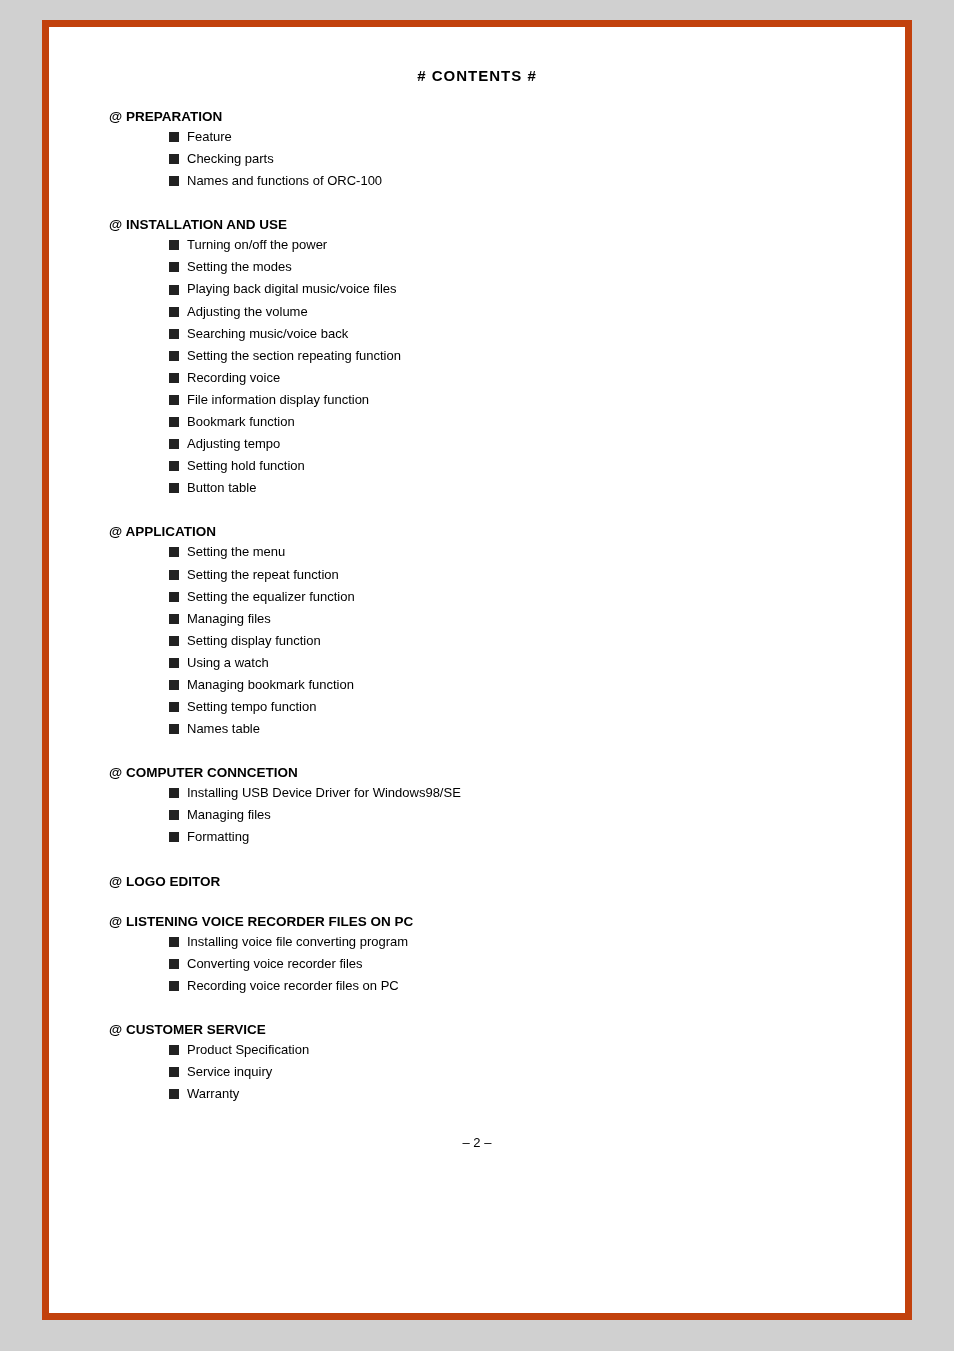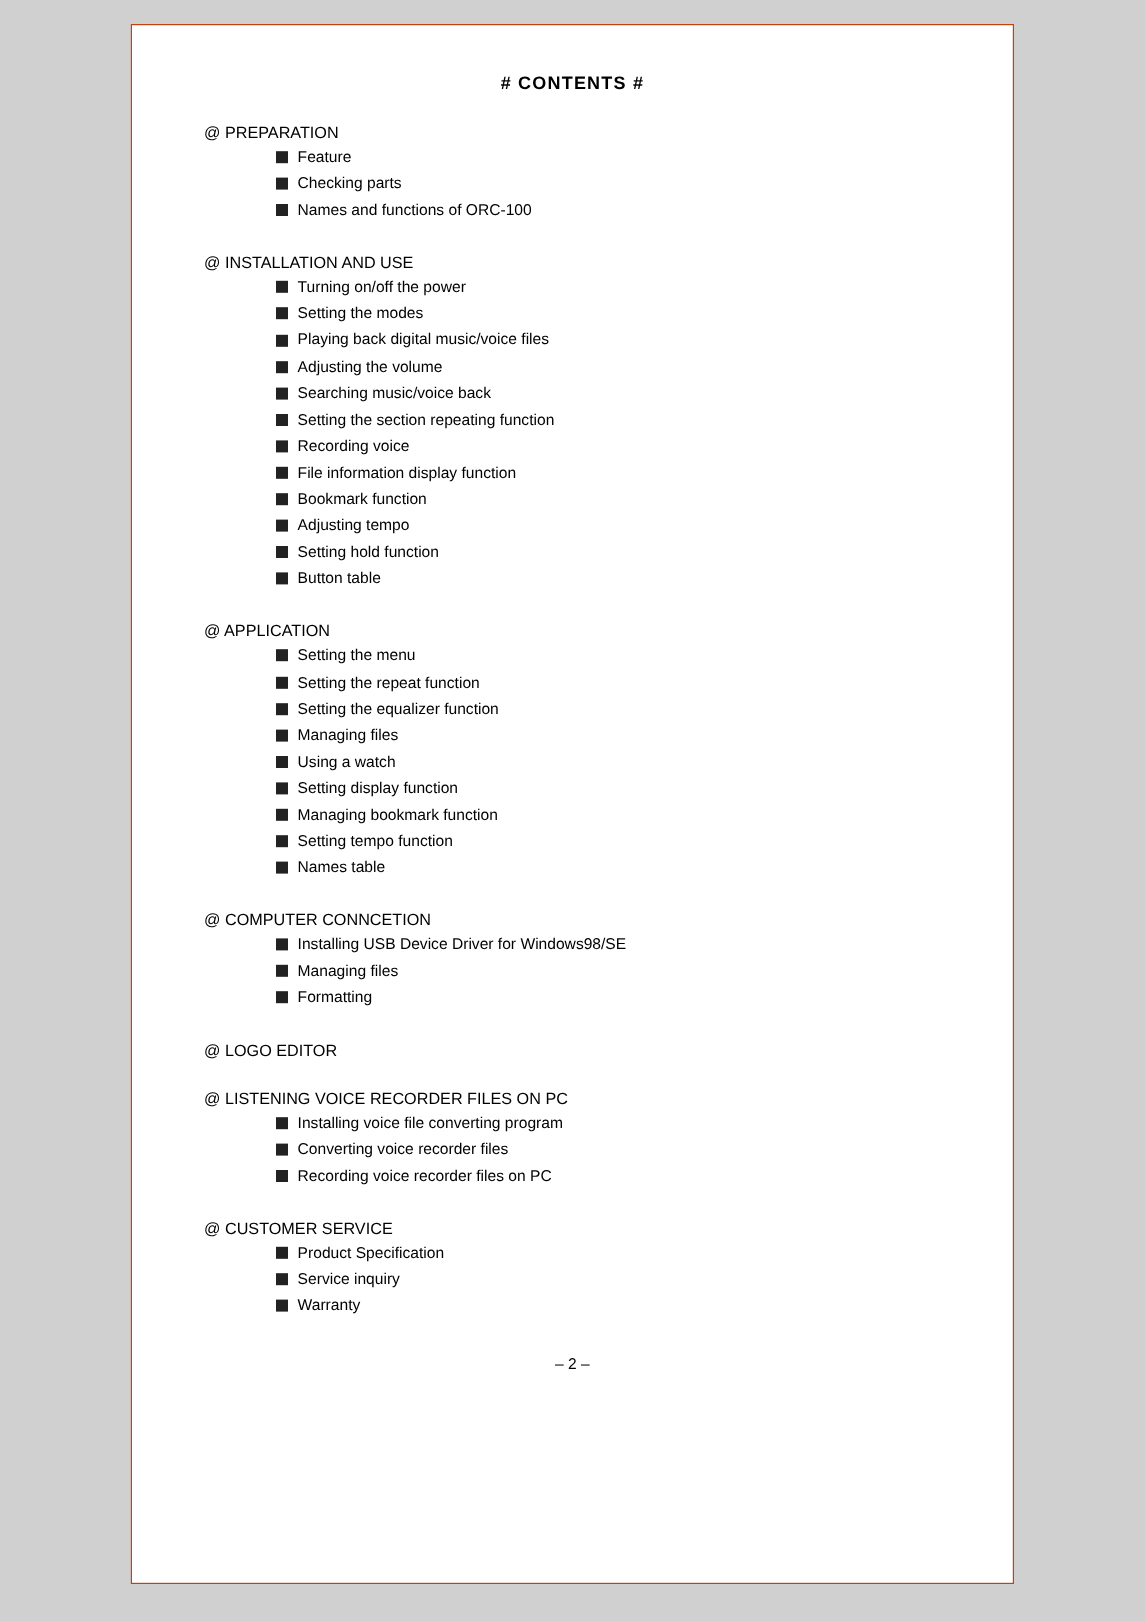--- a/index.html
+++ b/index.html
@@ -7,36 +7,36 @@
       background: #d0d0d0;
       font-family: Arial, sans-serif;
       display: flex;
       justify-content: center;
       align-items: flex-start;
       padding: 20px;
       min-height: 1351px;
     }
     .page {
       background: #ffffff;
-      width: 736px;
+      width: 870px;
       min-height: 1300px;
       padding: 40px 60px 40px 60px;
-      border: 1px solid #c2410c;
+      border: 7px solid #c2410c;
       position: relative;
     }
     .page-title {
       text-align: center;
       font-size: 15px;
       font-weight: bold;
       margin-bottom: 18px;
       letter-spacing: 1px;
     }
     .section-header {
       font-size: 13.5px;
-      font-weight: normal;
+      font-weight: bold;
       margin-top: 25px;
       margin-bottom: 2px;
     }
     .items-list {
       list-style: none;
       margin-left: 60px;
       margin-bottom: 4px;
     }
     .items-list li {
       font-size: 13px;
@@ -144,25 +144,25 @@
         <li>
           <span class="bullet"></span>
           <span>Setting  the  equalizer  function</span>
         </li>
         <li>
           <span class="bullet"></span>
           <span>Managing  files</span>
         </li>
         <li>
           <span class="bullet"></span>
+          <span>Setting  display  function</span>
+        </li>
+        <li>
+          <span class="bullet"></span>
           <span>Using  a  watch</span>
-        </li>
-        <li>
-          <span class="bullet"></span>
-          <span>Setting  display  function</span>
         </li>
         <li>
           <span class="bullet"></span>
           <span>Managing  bookmark  function</span>
         </li>
         <li>
           <span class="bullet"></span>
           <span>Setting  tempo  function</span>
         </li>
         <li>

